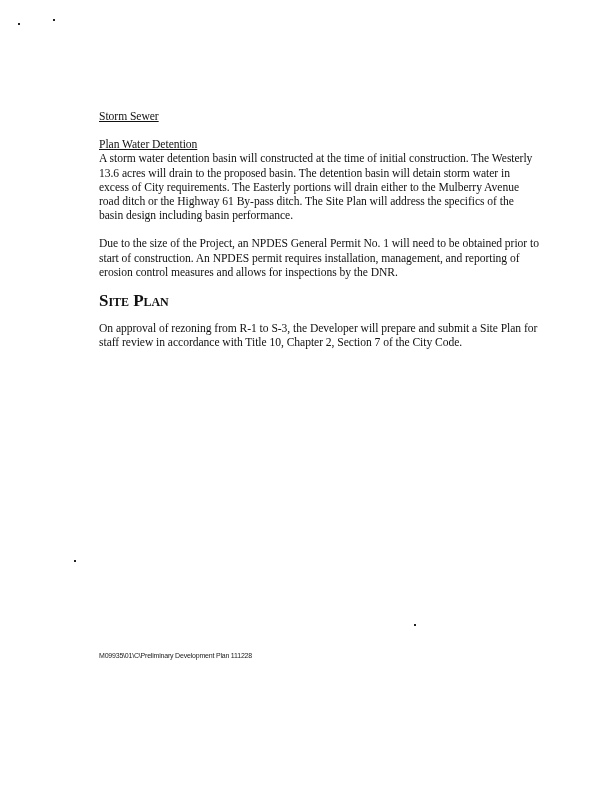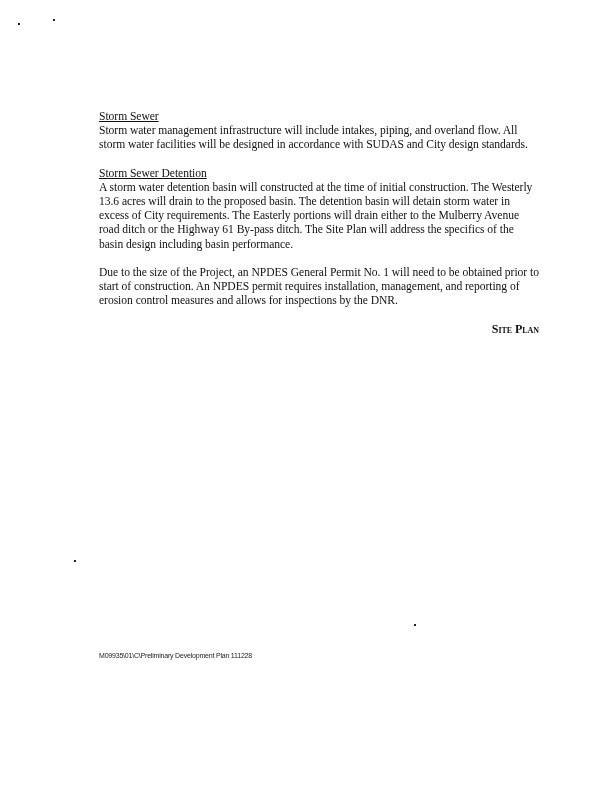--- a/index.html
+++ b/index.html
@@ -5,42 +5,42 @@
     html, body { margin: 0; padding: 0; background: #ffffff; }
     body { width: 613px; height: 800px; position: relative; overflow: hidden;
       font-family: "Liberation Serif", "DejaVu Serif", serif; color: #111; }
     .page { position: absolute; left: 0; top: 0; width: 613px; height: 800px; background: #fff; padding-left: 48px; }
     .speck { position: absolute; width: 2px; height: 2px; background: #222; }
     .content { position: absolute; left: 99px; top: 110px; width: 440px;
       font-size: 11.6px; line-height: 14.2px; letter-spacing: -0.05px; }
     .section { margin: 0 0 14px 0; }
     .heading { text-decoration: underline; display: block; }
     .para { display: block; }
-    .caps-heading { font-variant: small-caps; font-weight: bold; font-size: 12px; margin: 2px 0 14px 0; display: block; text-align: right; }
+    .caps-heading { font-variant: small-caps; font-weight: bold; font-size: 17px; margin: 2px 0 14px 0; display: block; }
     .footer { position: absolute; left: 99px; top: 652px; font-family: "Liberation Sans", "DejaVu Sans", sans-serif;
       font-size: 7px; color: #222; letter-spacing: -0.2px; }
   </style>
 </head>
 <body>
 
 <div class="page">
   <div class="speck" style="left:18px;top:23px;"></div>
   <div class="speck" style="left:53px;top:19px;"></div>
   <div class="speck" style="left:74px;top:560px;"></div>
   <div class="speck" style="left:414px;top:624px;"></div>
 
   <div class="content">
     <div class="section">
       <span class="heading">Storm Sewer</span>
-      <span class="para">Storm water management infrastructure will include intakes, piping, and overland flow. All storm water facilities will be designed in accordance with SUDAS and City design standards.</span>
     </div>
     <div class="section">
-      <span class="heading">Storm Sewer Detention</span>
+      <span class="heading">Plan Water Detention</span>
       <span class="para">A storm water detention basin will constructed at the time of initial construction.  The Westerly 13.6 acres will drain to the proposed basin. The detention basin will detain storm water in excess of City requirements.   The Easterly portions will drain either to the Mulberry Avenue road ditch or the Highway 61 By-pass ditch.  The Site Plan will address the specifics of the basin design including basin performance.</span>
     </div>
     <div class="section">
       <span class="para">Due to the size of the Project, an NPDES General Permit No. 1 will need to be obtained prior to start of construction. An NPDES permit requires installation, management, and reporting of erosion control measures and allows for inspections by the DNR.</span>
     </div>
     <span class="caps-heading">Site Plan</span>
+    <span class="para">On approval of rezoning from R-1 to S-3, the Developer will prepare and submit a Site Plan for staff review in accordance with Title 10, Chapter 2, Section 7 of the City Code.</span>
   </div>
 
   <div class="footer">M09935\01\C\Preliminary Development Plan 111228</div>
 </div>
 
 </body></html>

